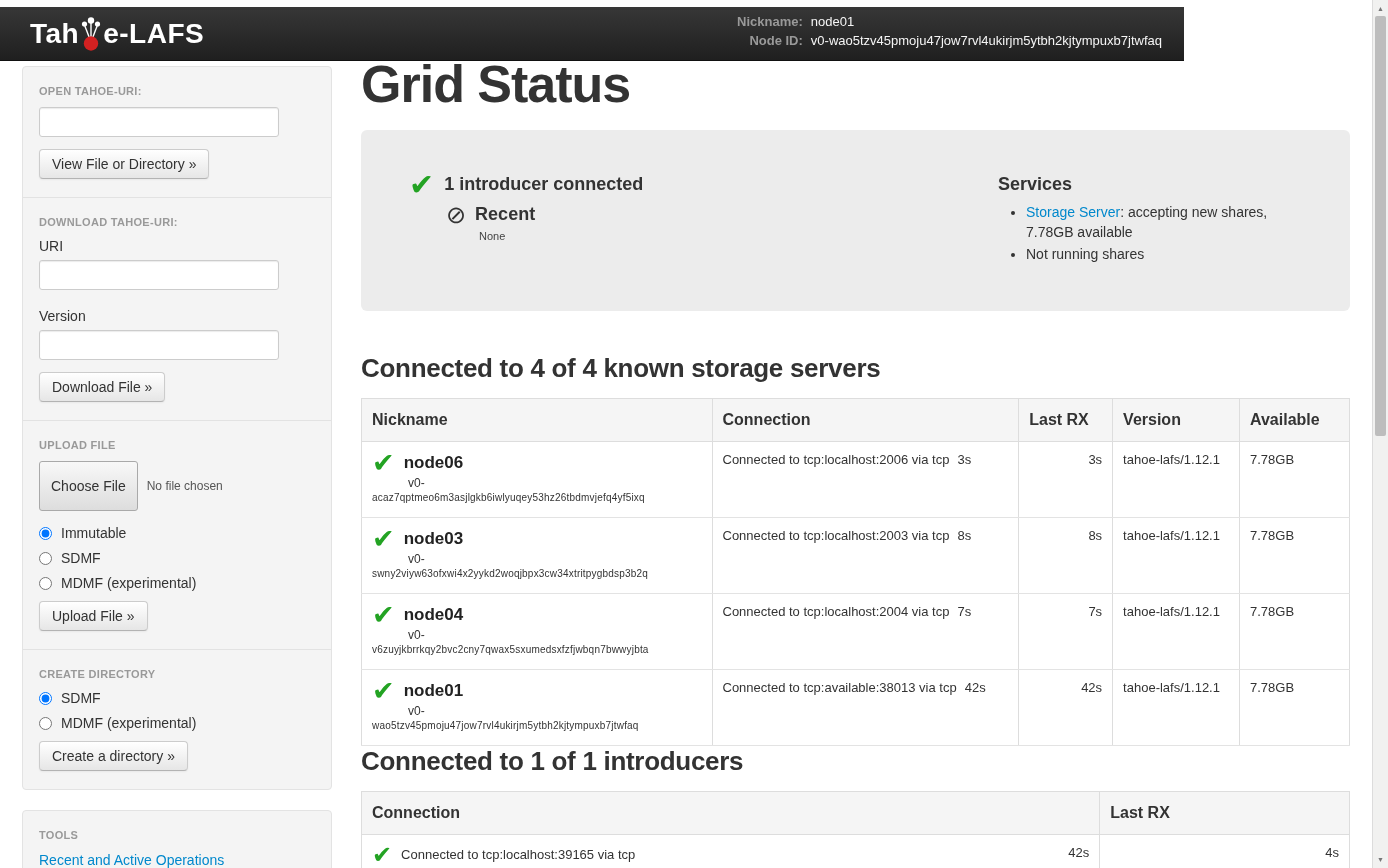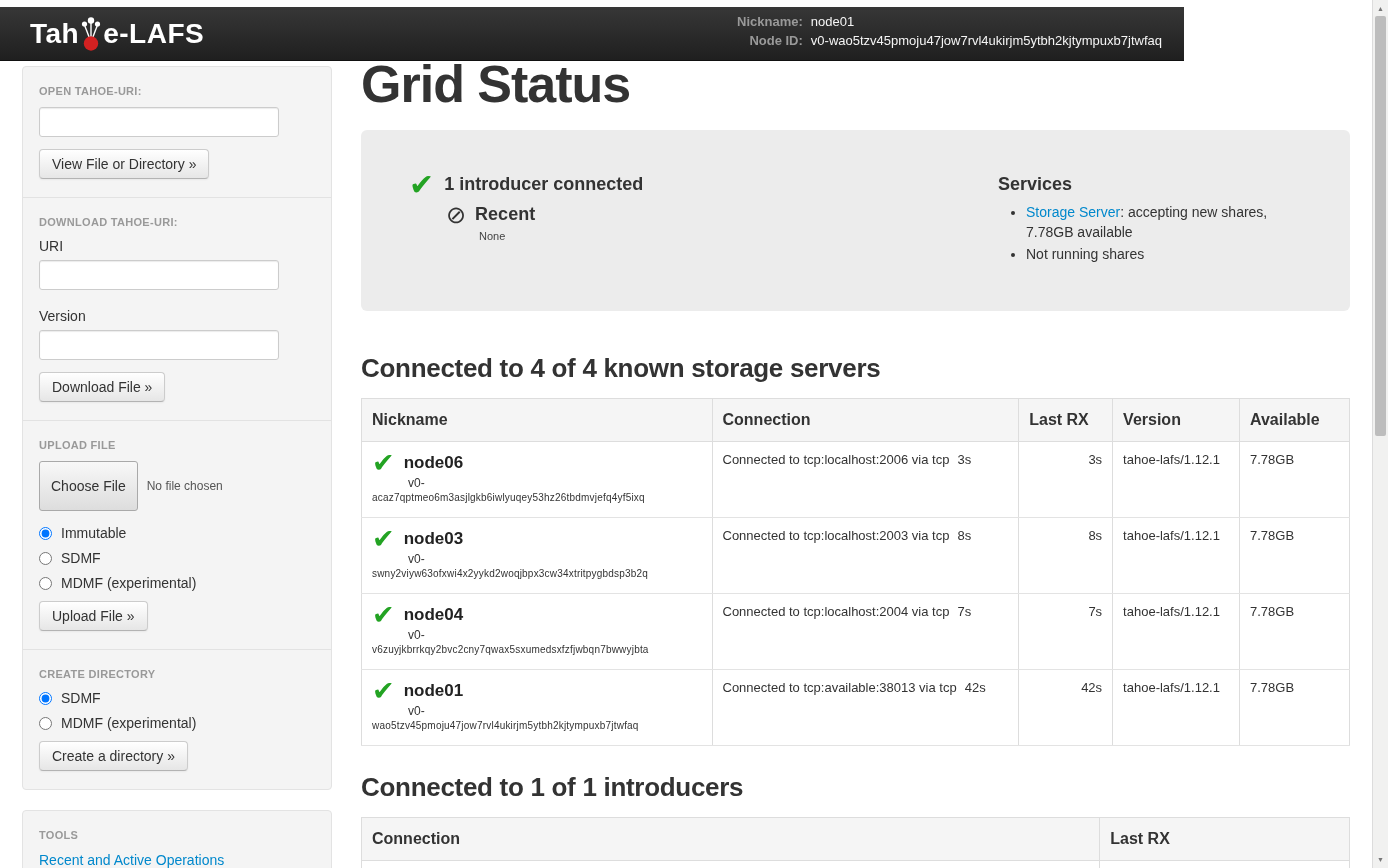--- a/index.html
+++ b/index.html
@@ -76,21 +76,21 @@
   .helper-line { margin-left:37px; margin-top:8px; display:flex; align-items:center; gap:9px; font-size:18px; font-weight:bold; }
   .nohelp { font-size:24px; line-height:20px; color:#333; font-weight:normal; }
   .helper-none { margin-left:70px; margin-top:5px; font-size:11px; color:#444; }
   .status-right { width:322px; padding-right:4px; }
   .status-right h3 { margin:0 0 6px; font-size:18px; font-weight:bold; color:#333; }
   .status-right ul { margin:8px; padding-left:20px; font-size:14px; color:#333; line-height:1.42; }
   .status-right li { margin-bottom:2px; }
   .status-right a { color:#0088cc; text-decoration:none; }
 
   h2 { margin:0 0 14px; font-size:26px; font-weight:bold; color:#333; letter-spacing:-.3px; }
-  table { width:100%; border-collapse:collapse; background:#fff; margin-bottom:26px; }
+  table { width:100%; border-collapse:collapse; background:#fff; }
   th {
     background:#f5f5f5; text-align:left; font-size:16px; font-weight:bold; color:#333;
     padding:12px 10px; border:1px solid #ddd;
   }
   td { border:1px solid #e3e3e3; border-left:1px solid #ddd; border-right:1px solid #ddd;
        padding:10px; font-size:13px; color:#333; vertical-align:top; }
   .t1 tbody td { height:76px; }
   .nick-top { display:flex; align-items:center; gap:9px; }
   .nick-top .check { font-size:27px; line-height:22px; }
   .nick-name { font-size:17px; font-weight:bold; color:#222; }

